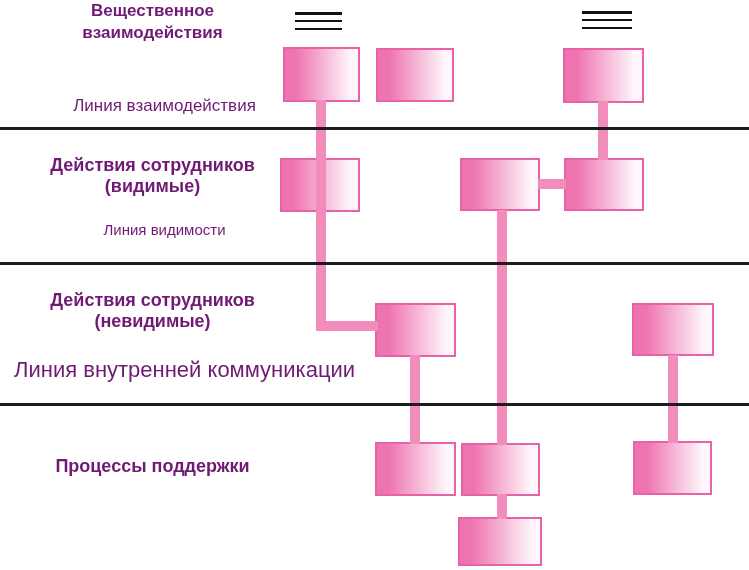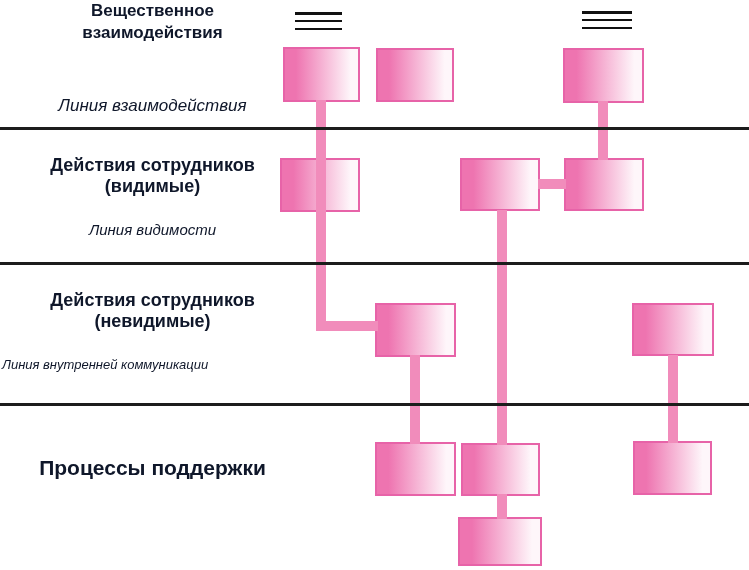--- a/index.html
+++ b/index.html
@@ -5,32 +5,32 @@
   html,body{margin:0;padding:0;background:#ffffff;}
   .canvas{
     position:relative;width:749px;height:570px;background:#ffffff;overflow:hidden;
     font-family:"Liberation Sans", sans-serif;
   }
   .box{position:absolute;box-sizing:border-box;border:2px solid;z-index:1;}
   .connector{position:absolute;z-index:2;}
   .divider{position:absolute;z-index:3;}
   .evidence-symbol{position:absolute;z-index:3;display:flex;flex-direction:column;justify-content:space-between;height:18px;}
   .evidence-bar{height:2.5px;width:100%;}
-  .lbl{position:absolute;z-index:4;color:#0f172a;}
+  .lbl{position:absolute;z-index:4;color:#701a75;}
   .lbl.center{text-align:center;width:305px;left:0;}
   .bold{font-weight:700;}
-  .ital{font-style:italic;font-weight:400;}
+  .ital{font-weight:400;margin-left:12px;}
   .title-label{top:0;font-size:17px;line-height:22px;}
   .customer-label{top:70px;font-size:18px;line-height:20px;}
   .interaction-label{top:96px;font-size:17px;}
   .visible-label{top:155px;font-size:18px;line-height:21px;}
   .visibility-label{top:221px;font-size:15px;}
   .invisible-label{top:290px;font-size:18px;line-height:21px;}
-  .internal-label{top:357px;left:2px;font-size:13px;white-space:nowrap;}
-  .support-label{top:456px;font-size:21px;}
+  .internal-label{top:357px;left:2px;font-size:22px;white-space:nowrap;}
+  .support-label{top:456px;font-size:18px;}
 </style>
 </head>
 <body>
 
 <div class="canvas" id="canvas">
 
   <div class="lbl center bold title-label">
     <div>Вещественное</div>
     <div>взаимодействия</div>
   </div>

